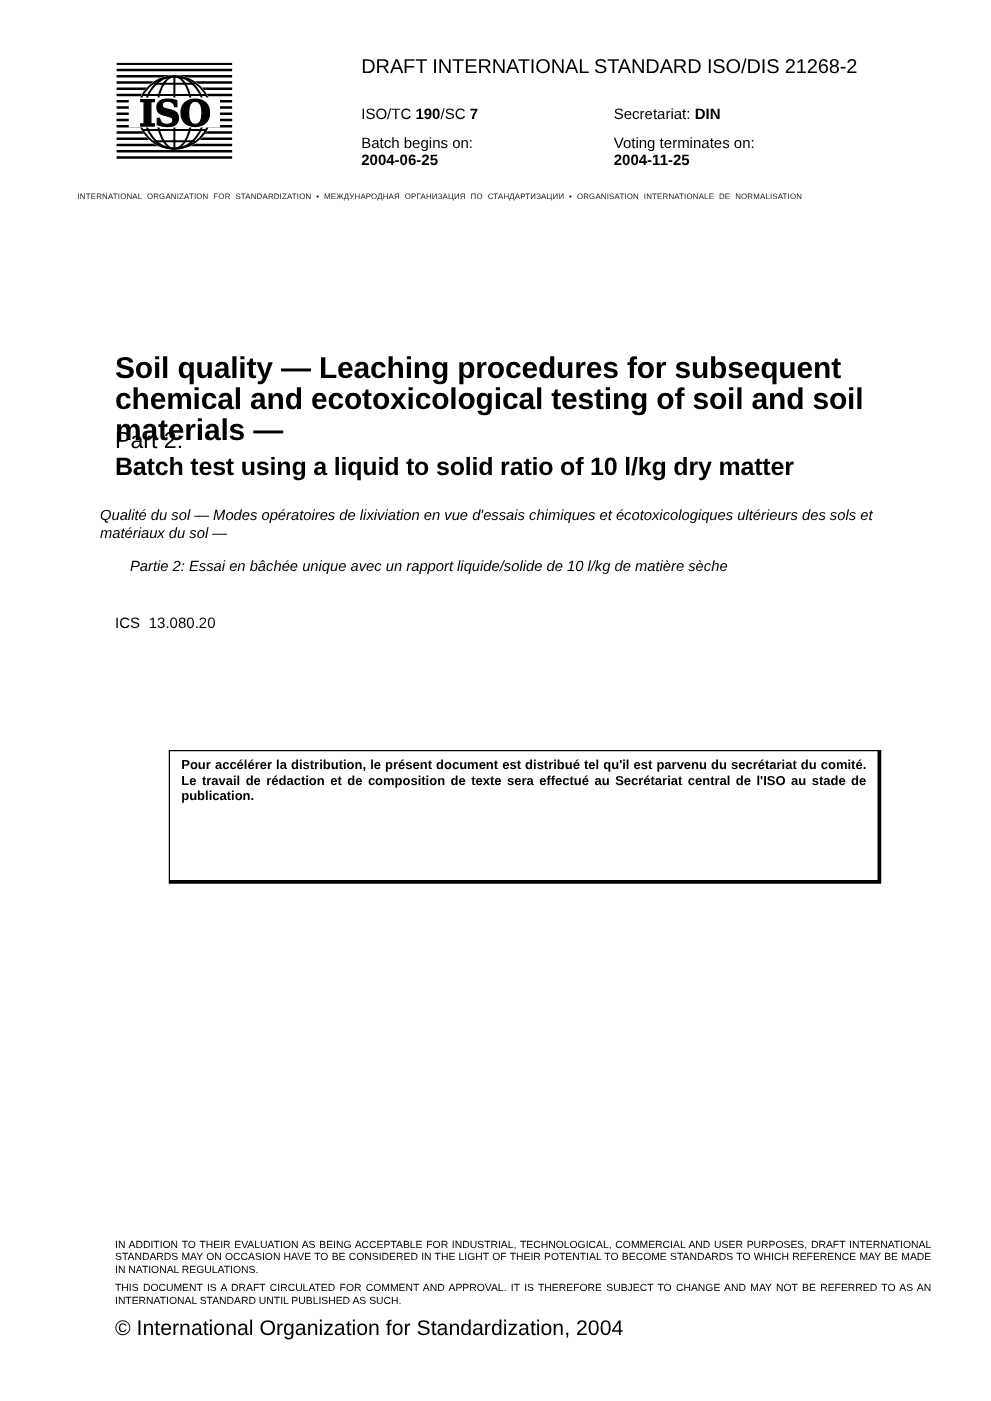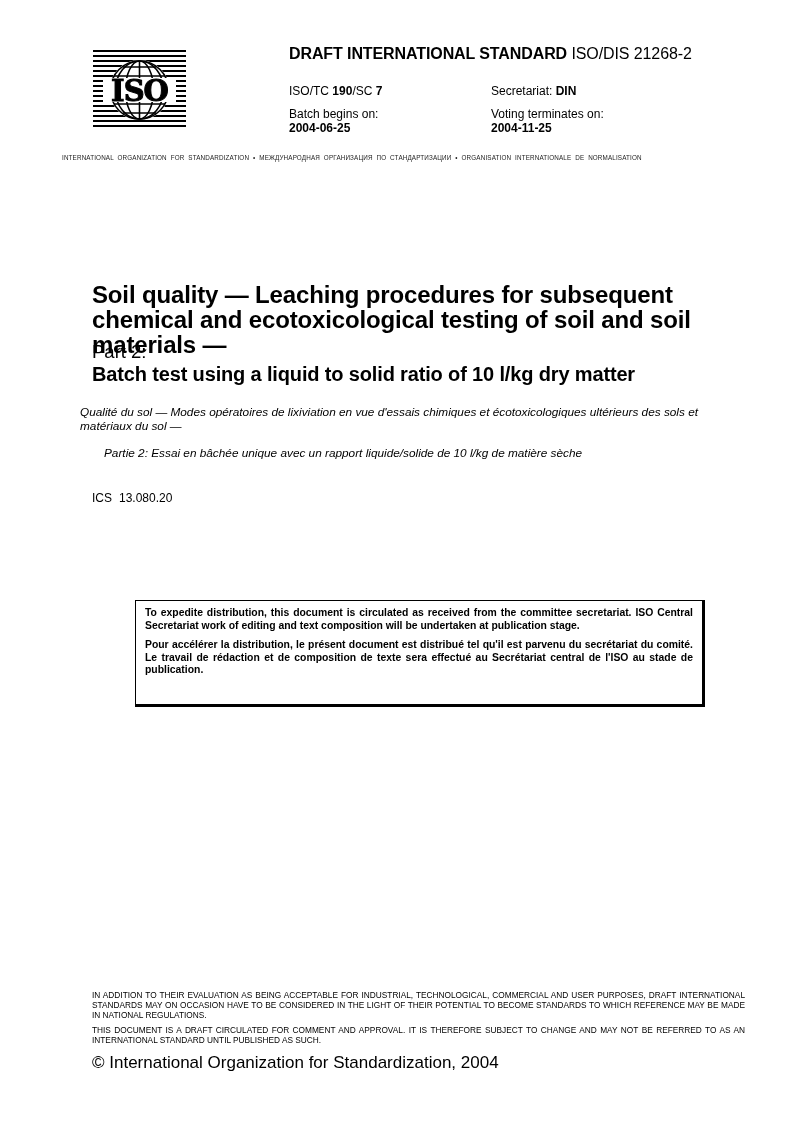--- a/index.html
+++ b/index.html
@@ -4,21 +4,21 @@
 <style>
   html, body { margin: 0; padding: 0; background: #ffffff; }
   body {
     width: 793px; height: 1121px; position: relative; overflow: hidden;
     font-family: "Liberation Sans", sans-serif; color: #000;
   }
   .abs { position: absolute; }
   
   .logo { left: 93px; top: 50px; width: 93px; height: 80px; }
   .hdr-title { left: 289px; top: 45px; font-size: 16px; white-space: nowrap; letter-spacing: -0.1px; }
-  .hdr-title b { font-weight: bold; margin-top: 39px; }
+  .hdr-title b { font-weight: normal; margin-top: 39px; }
   .hdr-cell { font-size: 12px; line-height: 14px; white-space: nowrap; }
   .c1 { left: 289px; }
   .c2 { left: 491px; }
   .r1 { top: 84px; }
   .r2 { top: 107px; }
   .org-line {
     left: 62px; top: 154px; width: 684px; font-size: 6.3px; white-space: nowrap;
     letter-spacing: 0.15px; word-spacing: 2px; color: #222;
   }
   
@@ -111,21 +111,20 @@
 <div class="abs title-part">Part 2:</div>
 <div class="abs title-sub">Batch test using a liquid to solid ratio of 10 l/kg dry matter</div>
 <div class="abs fr-title">Qualité du sol — Modes opératoires de lixiviation en vue d'essais chimiques et écotoxicologiques ultérieurs des sols et matériaux du sol —</div>
 <div class="abs fr-part">Partie 2: Essai en bâchée unique avec un rapport liquide/solide de 10 l/kg de matière sèche</div>
 
 <div class="abs ics">
   <span>ICS</span><span>13.080.20</span>
 </div>
 
 <div class="abs notice">
-  <p>To expedite distribution, this document is circulated as received from the committee secretariat. ISO Central Secretariat work of editing and text composition will be undertaken at publication stage.</p>
   <p>Pour accélérer la distribution, le présent document est distribué tel qu'il est parvenu du secrétariat du comité. Le travail de rédaction et de composition de texte sera effectué au Secrétariat central de l'ISO au stade de publication.</p>
 </div>
 
 <div class="abs footer-note">
   <p>IN ADDITION TO THEIR EVALUATION AS BEING ACCEPTABLE FOR INDUSTRIAL, TECHNOLOGICAL, COMMERCIAL AND USER PURPOSES, DRAFT INTERNATIONAL STANDARDS MAY ON OCCASION HAVE TO BE CONSIDERED IN THE LIGHT OF THEIR POTENTIAL TO BECOME STANDARDS TO WHICH REFERENCE MAY BE MADE IN NATIONAL REGULATIONS.</p>
   <p>THIS DOCUMENT IS A DRAFT CIRCULATED FOR COMMENT AND APPROVAL. IT IS THEREFORE SUBJECT TO CHANGE AND MAY NOT BE REFERRED TO AS AN INTERNATIONAL STANDARD UNTIL PUBLISHED AS SUCH.</p>
 </div>
 
 <div class="abs copyright">© International Organization for Standardization, 2004</div>
 

